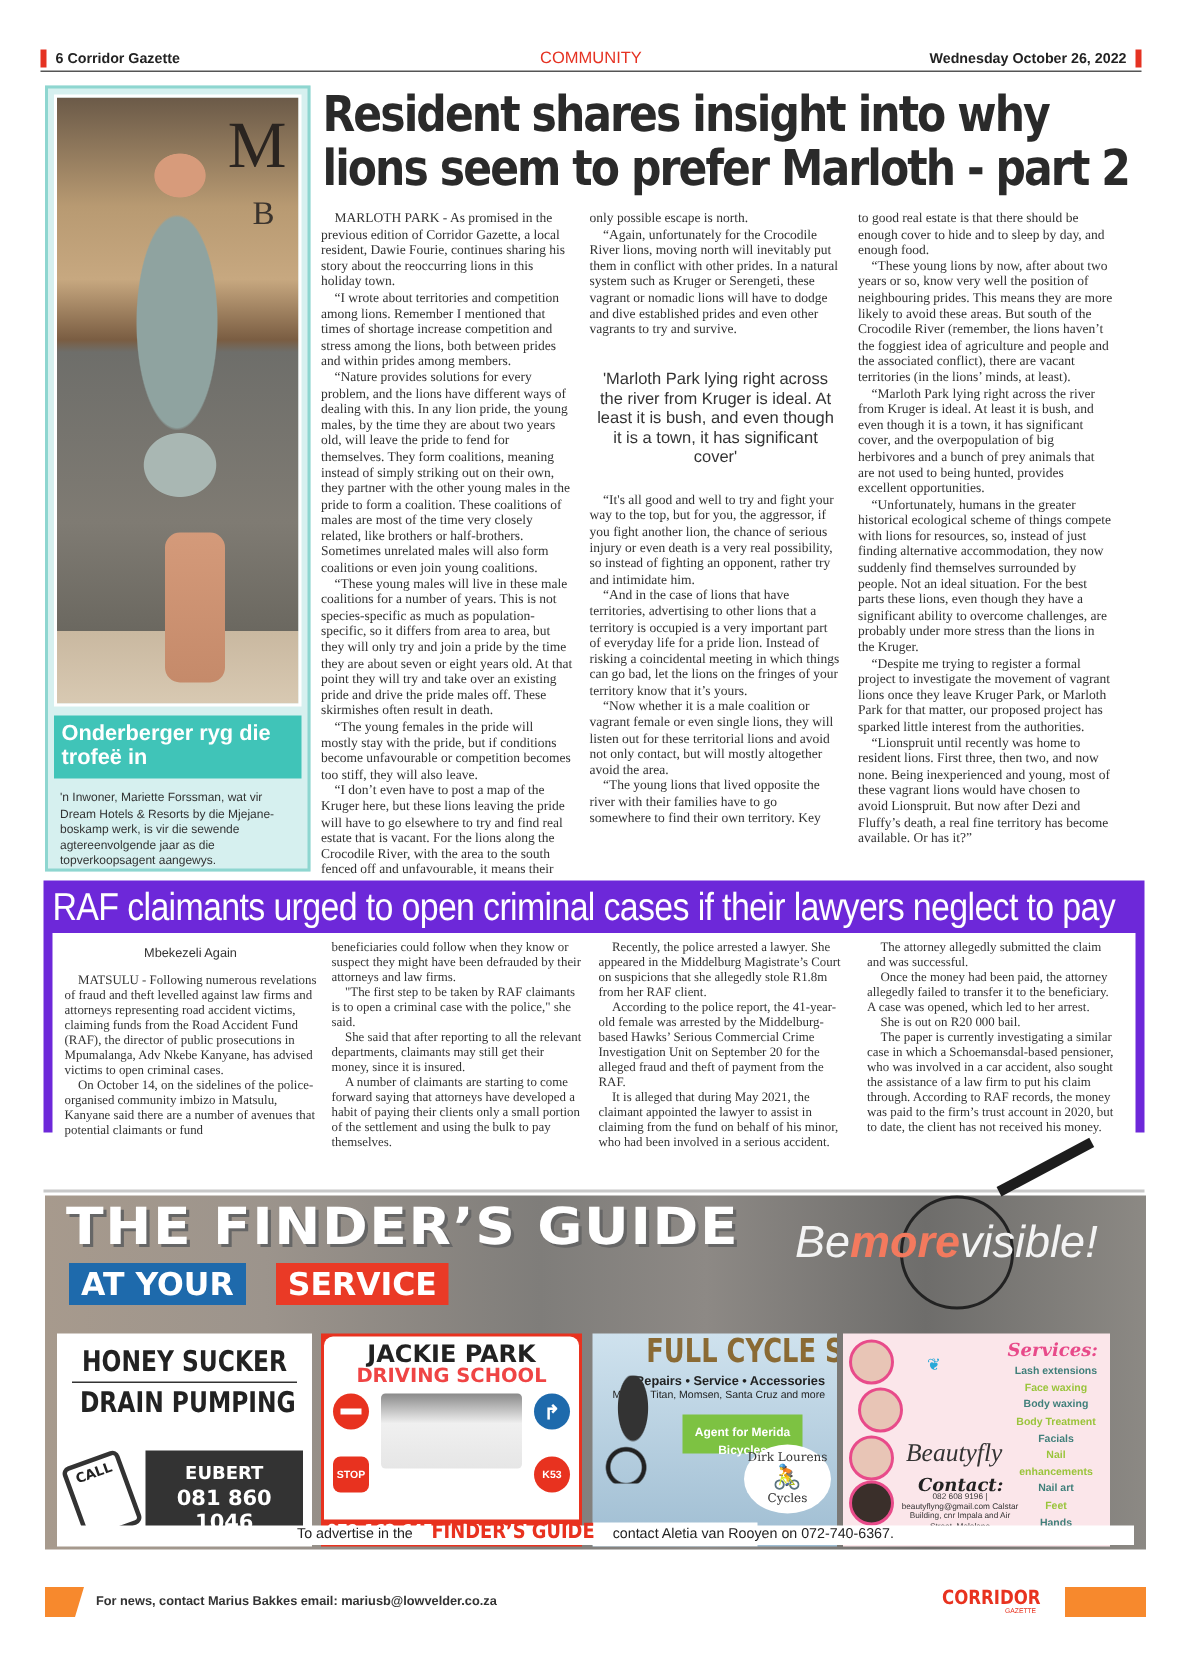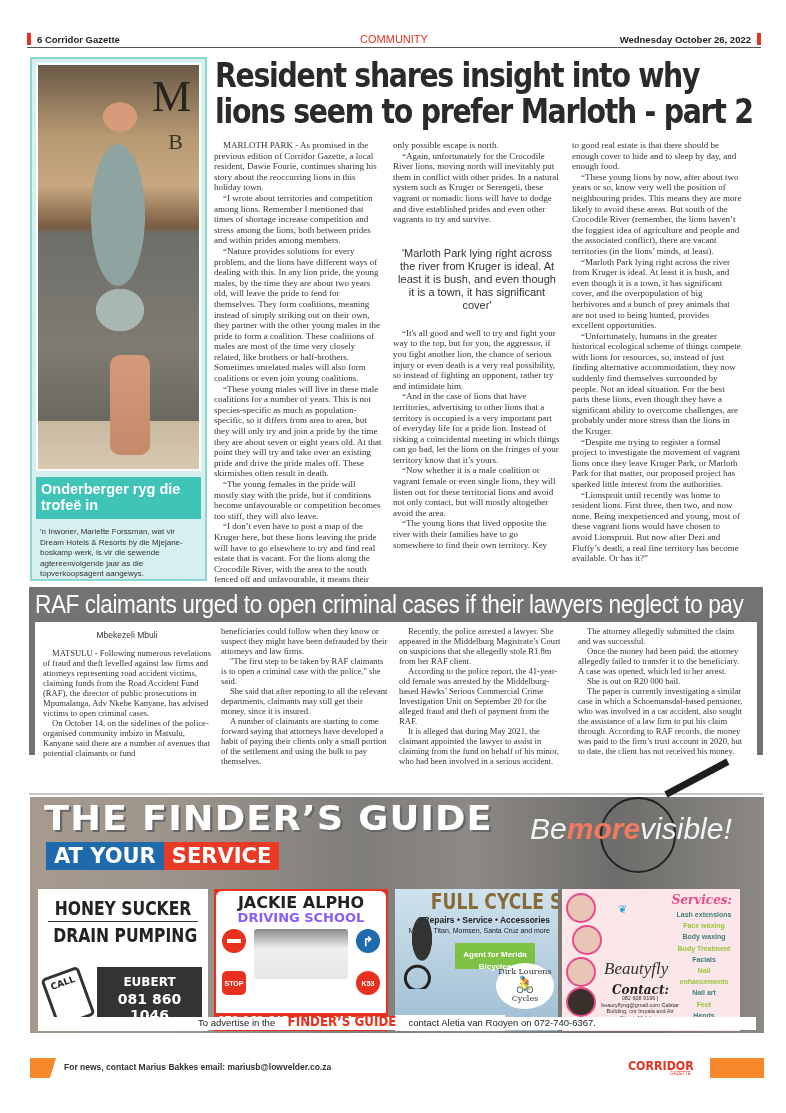--- a/index.html
+++ b/index.html
@@ -36,37 +36,37 @@
     font-size: 33px; line-height: 36px; color: #2a2a2a; letter-spacing: -1.5px; transform: scaleX(0.86); transform-origin: left top; white-space: nowrap; }
 
   .col { position: absolute; font-size: 9px; line-height: 10.6px; color: #333; text-align: left; }
   .col p { text-indent: 9px; }
   .col1 { left: 214px; top: 140px; width: 168px; }
   .col2 { left: 393px; top: 140px; width: 168px; }
   .col3 { left: 572px; top: 140px; width: 170px; }
   .pullquote { font-family: "Liberation Sans", sans-serif; font-size: 11px; line-height: 13px; text-align: center; color: #333; margin: 22px 4px 16px; text-indent: 0 !important; }
 
   
-  .raf { position: absolute; left: 29px; top: 587px; width: 734px; height: 168px; background: #737373; }
+  .raf { position: absolute; left: 29px; top: 587px; width: 734px; height: 168px; background: #6d28d9; }
   .raf-title { position: absolute; left: 6px; top: 2px; width: 722px; font-family: "Liberation Sans", sans-serif; font-size: 26px; line-height: 30px; color: #fff;
     white-space: nowrap; transform: scaleX(0.87); transform-origin: left top; letter-spacing: -0.5px; }
   .raf-inner { position: absolute; left: 6px; top: 35px; width: 722px; height: 158px; background: #fff; }
   .raf-col { position: absolute; top: 4px; width: 168px; font-size: 8.6px; line-height: 10px; color: #333; }
   .raf-col p { text-indent: 9px; }
   .raf-byline { font-family: "Liberation Sans", sans-serif; font-size: 8.5px; text-align: center; margin: 2px 0 8px; text-indent: 0 !important; }
   .rc1 { left: 8px; top: 6px; } .rc2 { left: 186px; } .rc3 { left: 364px; } .rc4 { left: 543px; }
 
   .sep { position: absolute; left: 29px; top: 793px; width: 734px; height: 1.5px; background: #c8c8c8; }
 
   
   .finder { position: absolute; left: 30px; top: 797px; width: 734px; height: 236px;
     background: linear-gradient(90deg, #a79a8d 0%, #9c948c 20%, #7f7d7a 45%, #8d8985 60%, #6e6d6b 80%, #8c8984 100%); }
   .finder-title { position: absolute; left: 14px; top: 2px; font-family: "DejaVu Sans", sans-serif; font-weight: bold; font-size: 34px; line-height: 38px;
     color: #fff; letter-spacing: 1px; text-shadow: 2px 2px 0 #666; transform: scaleX(1.08); transform-origin: left top; white-space: nowrap; }
-  .finder-sub { position: absolute; left: 16px; top: 45px; display: flex; gap: 0; }
+  .finder-sub { position: absolute; left: 16px; top: 45px; display: flex; gap: 20px; }
   .tag { font-family: "DejaVu Sans", sans-serif; font-weight: bold; font-size: 21px; line-height: 28px; color: #fff; padding: 0 8px; }
   .tag-blue { background: #1e6aac; }
   .tag-red { background: #ea3a26; }
   .slogan { position: absolute; left: 500px; top: 15px; font-family: Liberation Sans, sans-serif; font-style: italic; font-size: 30px; color: #f4f4f4; white-space: nowrap; }
   .slogan .more { color: #f37a5e; font-weight: bold; }
   .magnifier { position: absolute; left: 570px; top: 0; width: 76px; height: 76px; border: 2px solid #222; border-radius: 50%; }
   .magnifier-handle { position: absolute; left: 636px; top: -6px; width: 70px; height: 7px; background: #1d1d1d; transform: rotate(-28deg); transform-origin: left center; }
 
   .ad { position: absolute; top: 92px; height: 142px; background: #fff; overflow: hidden; }
   .ad1 { left: 8px; width: 170px; }
@@ -76,21 +76,21 @@
 
   .hs-line { font-family: "DejaVu Sans", sans-serif; font-weight: bold; font-size: 19px; line-height: 22px; color: #222; text-align: center; transform: scaleX(0.82); white-space: nowrap; }
   .hs-rule { height: 1px; background: #333; margin: 2px 10px; }
   .hs-box { position: absolute; right: 6px; bottom: 6px; width: 105px; height: 58px; background: #333; color: #fff; text-align: center; font-family: "DejaVu Sans", sans-serif; font-weight: bold; }
   .hs-name { font-size: 12px; margin-top: 8px; }
   .hs-phone { font-size: 14px; margin-top: 2px; }
   .hs-call { position: absolute; left: 10px; bottom: 8px; width: 40px; height: 52px; border: 3px solid #333; border-radius: 5px; transform: rotate(-20deg); font-family: "DejaVu Sans", sans-serif; font-weight: bold; font-size: 9px; text-align: center; padding-top: 3px; color: #222; }
 
   .ja-inner { background: #fff; width: 100%; height: 100%; border-radius: 6px; position: relative; }
   .ja-name { font-family: "DejaVu Sans", sans-serif; font-weight: bold; font-size: 16px; text-align: center; color: #222; line-height: 17px; padding-top: 3px; }
-  .ja-sub { font-family: "DejaVu Sans", sans-serif; font-weight: bold; font-size: 13px; text-align: center; color: #8b5cf6; line-height: 14px; }
+  .ja-sub { font-family: "DejaVu Sans", sans-serif; font-weight: bold; font-size: 13px; text-align: center; color: #ef4444; line-height: 14px; }
   .ja-truck { position: absolute; left: 38px; top: 38px; width: 94px; height: 50px; background: linear-gradient(180deg,#8a8a8a,#f0f0f0 40%,#e6e6e6); border-radius: 3px; }
   .sign { position: absolute; width: 24px; height: 24px; border-radius: 50%; color: #fff; font-family: "Liberation Sans", sans-serif; font-size: 7px; font-weight: bold; display: flex; align-items: center; justify-content: center; }
   .s-noentry { left: 6px; top: 38px; background: #e8321f; }
   .s-noentry::after { content: ""; width: 14px; height: 4px; background: #fff; }
   .s-turn { right: 6px; top: 38px; background: #1e6aac; font-size: 13px; }
   .s-stop { left: 6px; top: 80px; background: #e8321f; border-radius: 5px; }
   .s-k53 { right: 6px; top: 80px; background: #e8321f; }
   .ja-phone { position: absolute; left: 0; right: 0; bottom: 0; height: 16px; background: #e8321f; color: #fff; font-family: "DejaVu Sans", sans-serif; font-weight: bold; font-size: 10px; text-align: center; line-height: 16px; }
 
   .fc-title { font-family: "DejaVu Sans", sans-serif; font-weight: bold; font-size: 22px; color: #8a6a34; text-align: right; padding-right: 6px; line-height: 26px; transform: scaleX(0.78); transform-origin: right top; white-space: nowrap; }
@@ -176,21 +176,21 @@
   <p>“Marloth Park lying right across the river from Kruger is ideal. At least it is bush, and even though it is a town, it has significant cover, and the overpopulation of big herbivores and a bunch of prey animals that are not used to being hunted, provides excellent opportunities.</p>
   <p>“Unfortunately, humans in the greater historical ecological scheme of things compete with lions for resources, so, instead of just finding alternative accommodation, they now suddenly find themselves surrounded by people. Not an ideal situation. For the best parts these lions, even though they have a significant ability to overcome challenges, are probably under more stress than the lions in the Kruger.</p>
   <p>“Despite me trying to register a formal project to investigate the movement of vagrant lions once they leave Kruger Park, or Marloth Park for that matter, our proposed project has sparked little interest from the authorities.</p>
   <p>“Lionspruit until recently was home to resident lions. First three, then two, and now none. Being inexperienced and young, most of these vagrant lions would have chosen to avoid Lionspruit. But now after Dezi and Fluffy’s death, a real fine territory has become available. Or has it?”</p>
 </div>
 
 <div class="raf">
   <div class="raf-title">RAF claimants urged to open criminal cases if their lawyers neglect to pay</div>
   <div class="raf-inner">
     <div class="raf-col rc1">
-      <p class="raf-byline">Mbekezeli Mbuli</p>
+      <p class="raf-byline">Mbekezeli Again</p>
       <p>MATSULU - Following numerous revelations of fraud and theft levelled against law firms and attorneys representing road accident victims, claiming funds from the Road Accident Fund (RAF), the director of public prosecutions in Mpumalanga, Adv Nkebe Kanyane, has advised victims to open criminal cases.</p>
       <p>On October 14, on the sidelines of the police-organised community imbizo in Matsulu, Kanyane said there are a number of avenues that potential claimants or fund</p>
     </div>
     <div class="raf-col rc2">
       <p style="text-indent:0">beneficiaries could follow when they know or suspect they might have been defrauded by their attorneys and law firms.</p>
       <p>"The first step to be taken by RAF claimants is to open a criminal case with the police," she said.</p>
       <p>She said that after reporting to all the relevant departments, claimants may still get their money, since it is insured.</p>
       <p>A number of claimants are starting to come forward saying that attorneys have developed a habit of paying their clients only a small portion of the settlement and using the bulk to pay themselves.</p>
     </div>
     <div class="raf-col rc3">
@@ -227,21 +227,21 @@
     <div class="hs-line">DRAIN PUMPING</div>
     <div class="hs-call"><span>CALL</span></div>
     <div class="hs-box">
       <div class="hs-name">EUBERT</div>
       <div class="hs-phone">081 860 1046</div>
     </div>
   </div>
 
   <div class="ad ad2">
     <div class="ja-inner">
-      <div class="ja-name">JACKIE ALPHO</div>
+      <div class="ja-name">JACKIE PARK</div>
       <div class="ja-sub">DRIVING SCHOOL</div>
       <div class="ja-truck"></div>
       <div class="sign s-noentry"></div>
       <div class="sign s-turn">↱</div>
       <div class="sign s-stop">STOP</div>
       <div class="sign s-k53">K53</div>
       <div class="ja-phone">079-162-6458 | 060-915-3851</div>
     </div>
   </div>
 

